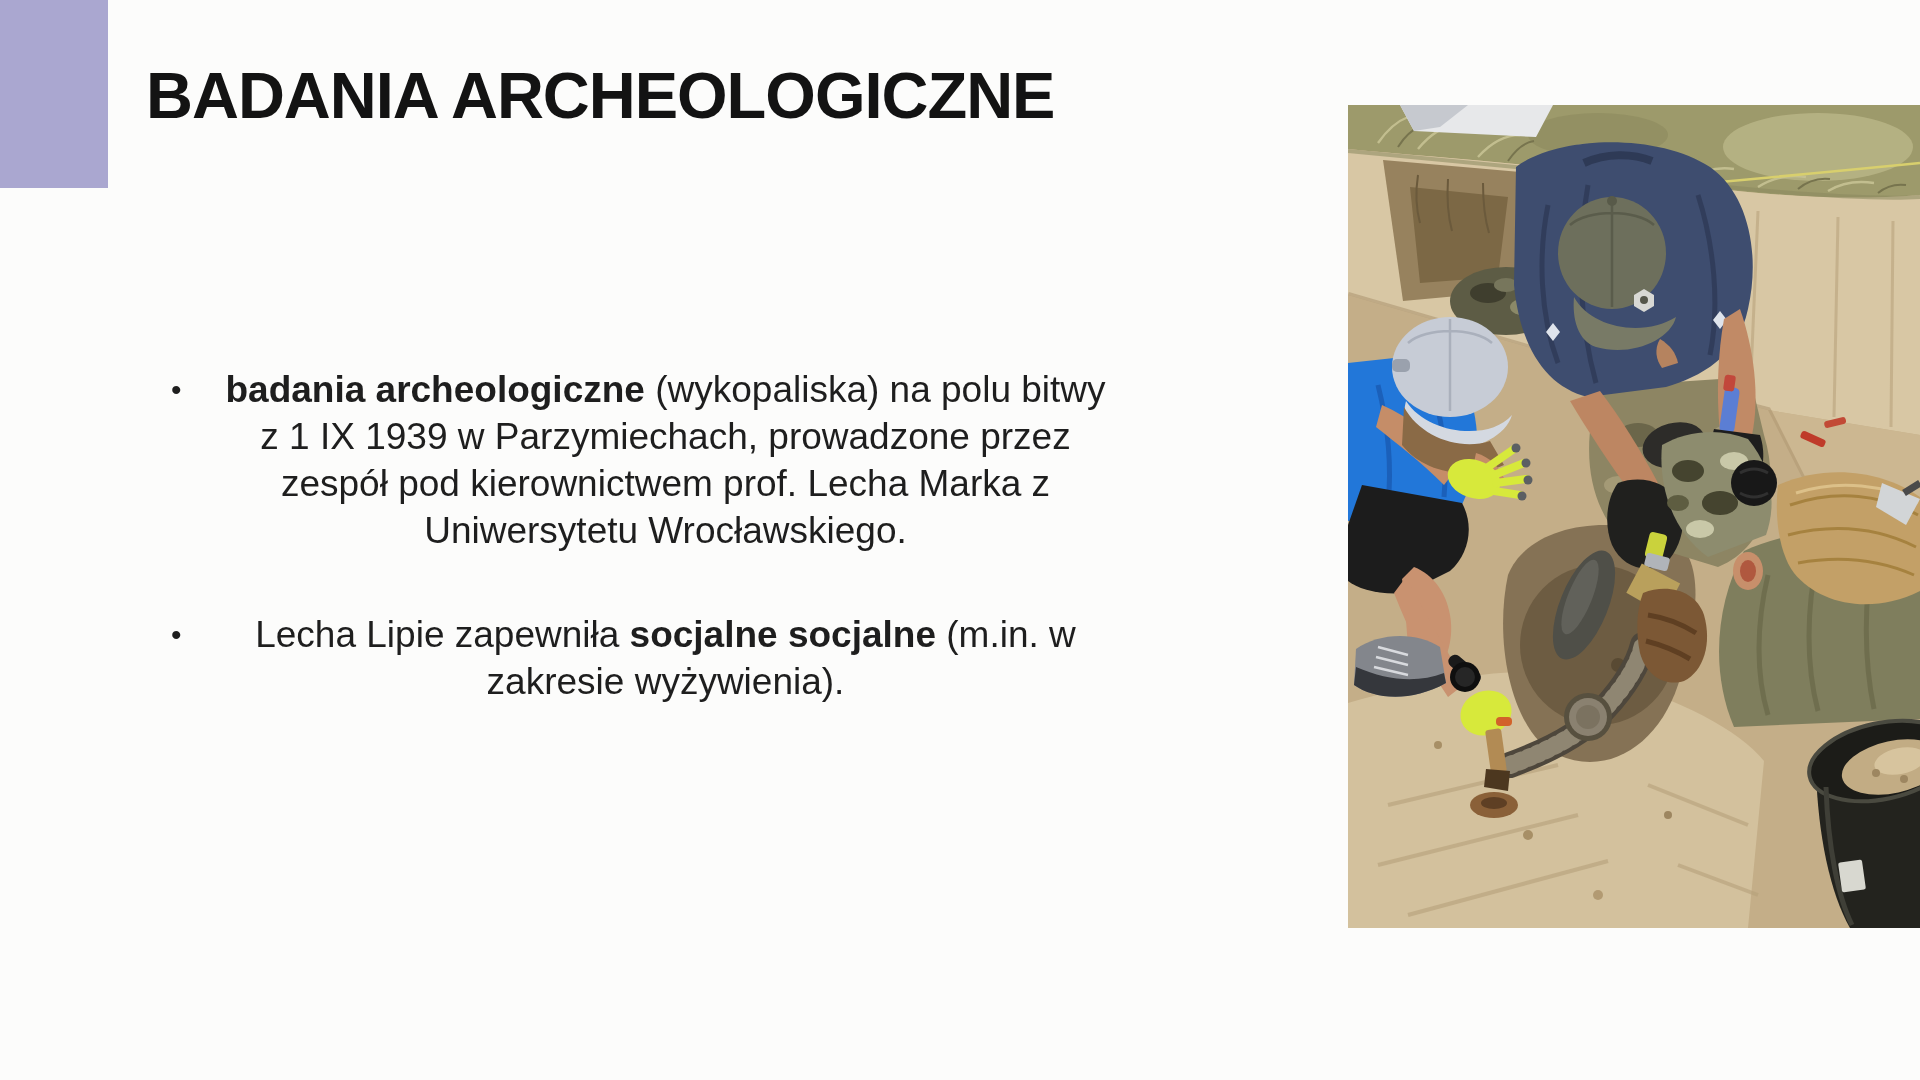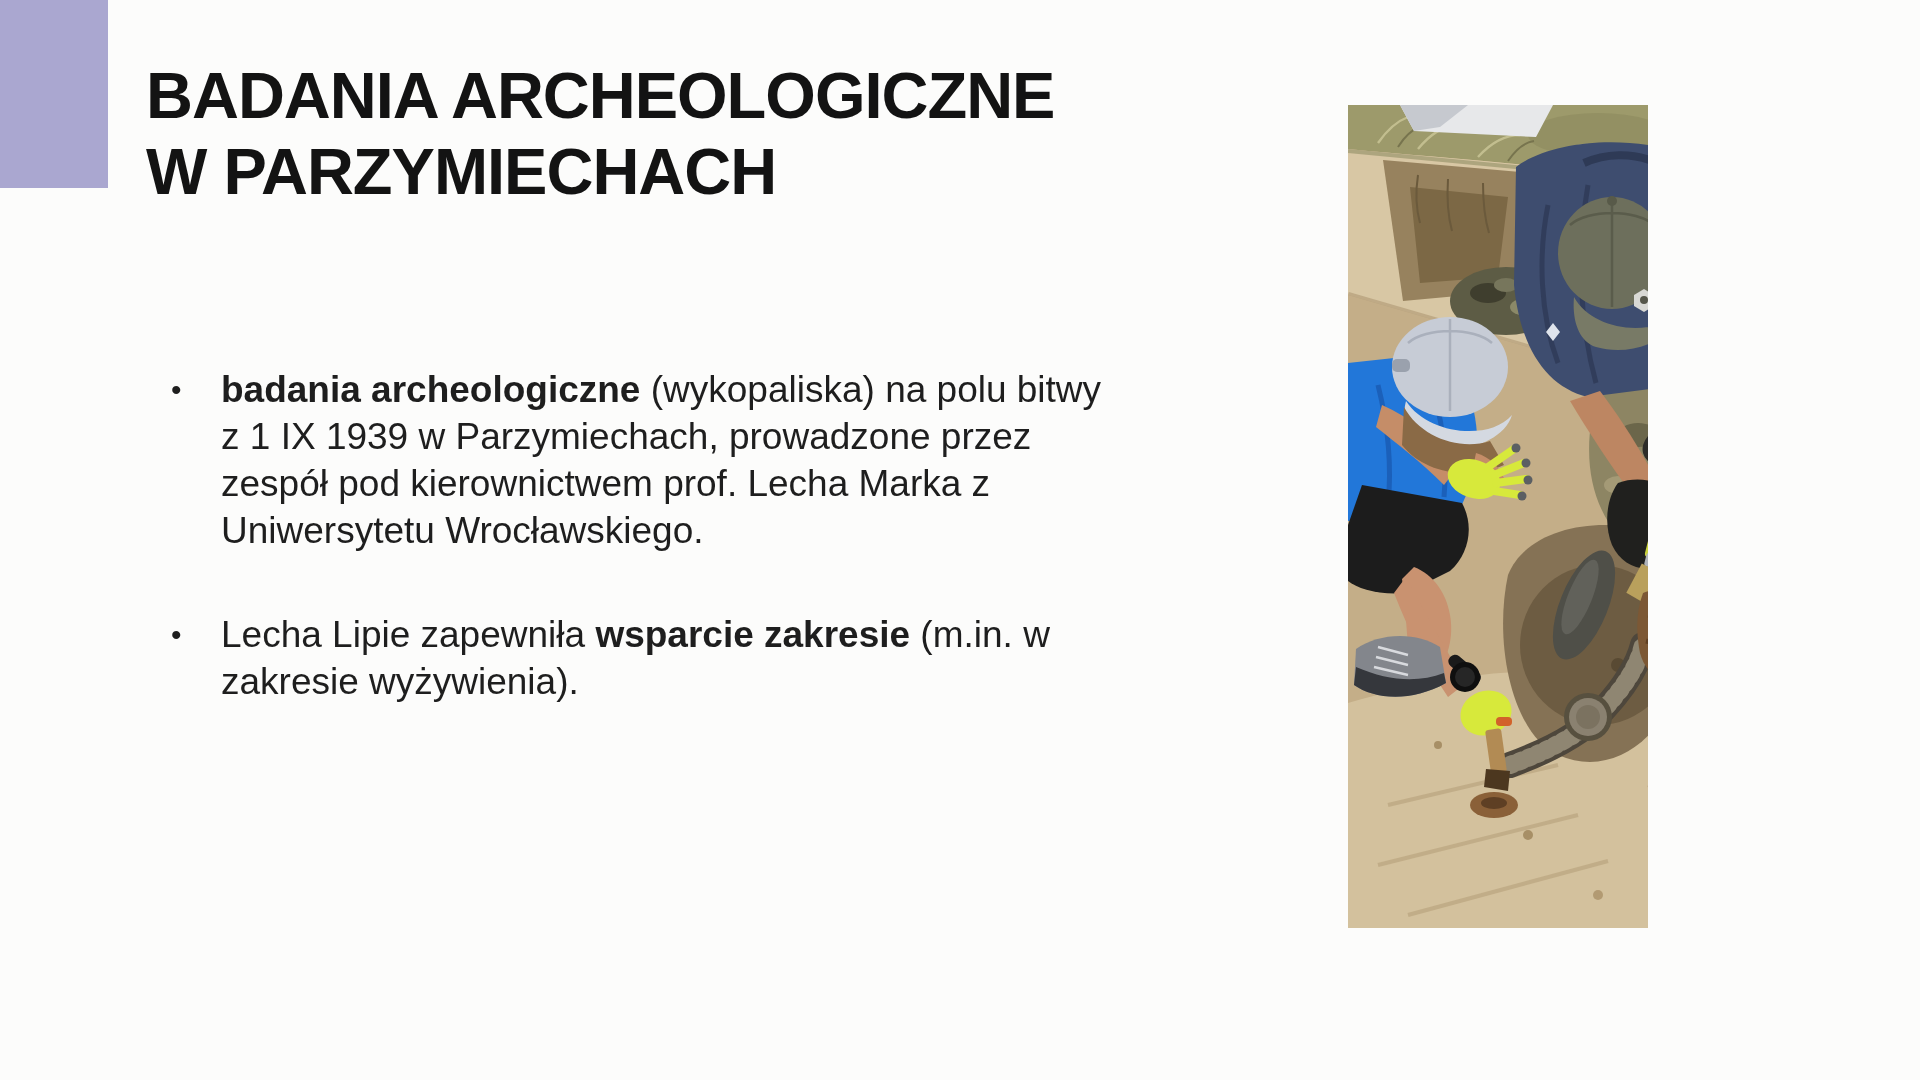--- a/index.html
+++ b/index.html
@@ -4,21 +4,21 @@
 <style>
   html, body { margin: 0; padding: 0; }
   body {
     width: 1920px; height: 1080px;
     background: #fcfcfb;
     font-family: "Liberation Sans", sans-serif;
     overflow: hidden;
   }
   .slide {
     position: relative;
-    width: 1648px; height: 1080px;
+    width: 1920px; height: 1080px;
     background: #fcfcfb;
     overflow: hidden;
   }
   .accent-rect {
     position: absolute;
     left: 0; top: 0;
     width: 108px; height: 188px;
     background: #aaa7d0;
   }
   .title {
@@ -41,50 +41,49 @@
   }
   .bullet { display: flex; }
   .bullet + .bullet { margin-top: 57px; }
   .bullet-dot {
     flex: 0 0 50px;
     padding-left: 21px;
     font-size: 30px;
     line-height: 47px;
     color: #1e1e1e;
   }
-  .bullet-text { flex: 1 1 auto; }
+  .bullet-text { flex: 1 1 auto; text-align: center; }
   .bullet-text b { font-weight: bold; }
   .photo {
     position: absolute;
     left: 1348px; top: 105px;
     width: 572px; height: 823px;
     overflow: hidden;
   }
   .photo svg { display: block; width: 100%; height: 100%; }
 </style>
 </head>
 <body>
 
 <div class="slide">
 
   <div class="accent-rect"></div>
 
   <div class="title">
     <div>BADANIA ARCHEOLOGICZNE</div>
-    <div>W PARZYMIECHACH</div>
   </div>
 
   <div class="bullets">
     <div class="bullet">
       <span class="bullet-dot">•</span>
       <span class="bullet-text"><span></span><b>badania archeologiczne</b><span> (wykopaliska) na polu bitwy z 1 IX 1939 w Parzymiechach, prowadzone przez zespół pod kierownictwem prof. Lecha Marka z Uniwersytetu Wrocławskiego.</span></span>
     </div>
     <div class="bullet">
       <span class="bullet-dot">•</span>
-      <span class="bullet-text"><span>Lecha Lipie zapewniła </span><b>wsparcie zakresie</b><span> (m.in. w zakresie wyżywienia).</span></span>
+      <span class="bullet-text"><span>Lecha Lipie zapewniła </span><b>socjalne socjalne</b><span> (m.in. w zakresie wyżywienia).</span></span>
     </div>
   </div>
 
   <div class="photo" role="img" aria-label="Wykopaliska archeologiczne: trzy osoby odsłaniają pędzlami skorodowane znaleziska w piaszczystym wykopie, obok czarne wiadro z piaskiem">
     <svg viewBox="0 0 572 823" preserveAspectRatio="none">
 
       <rect x="0" y="0" width="572" height="823" fill="#c6b18b"></rect>
 
       <g>
         <path d="M0,0 H572 V90 C470,98 380,86 280,72 C180,58 80,52 0,44 Z" fill="#9d9a6b"></path>

